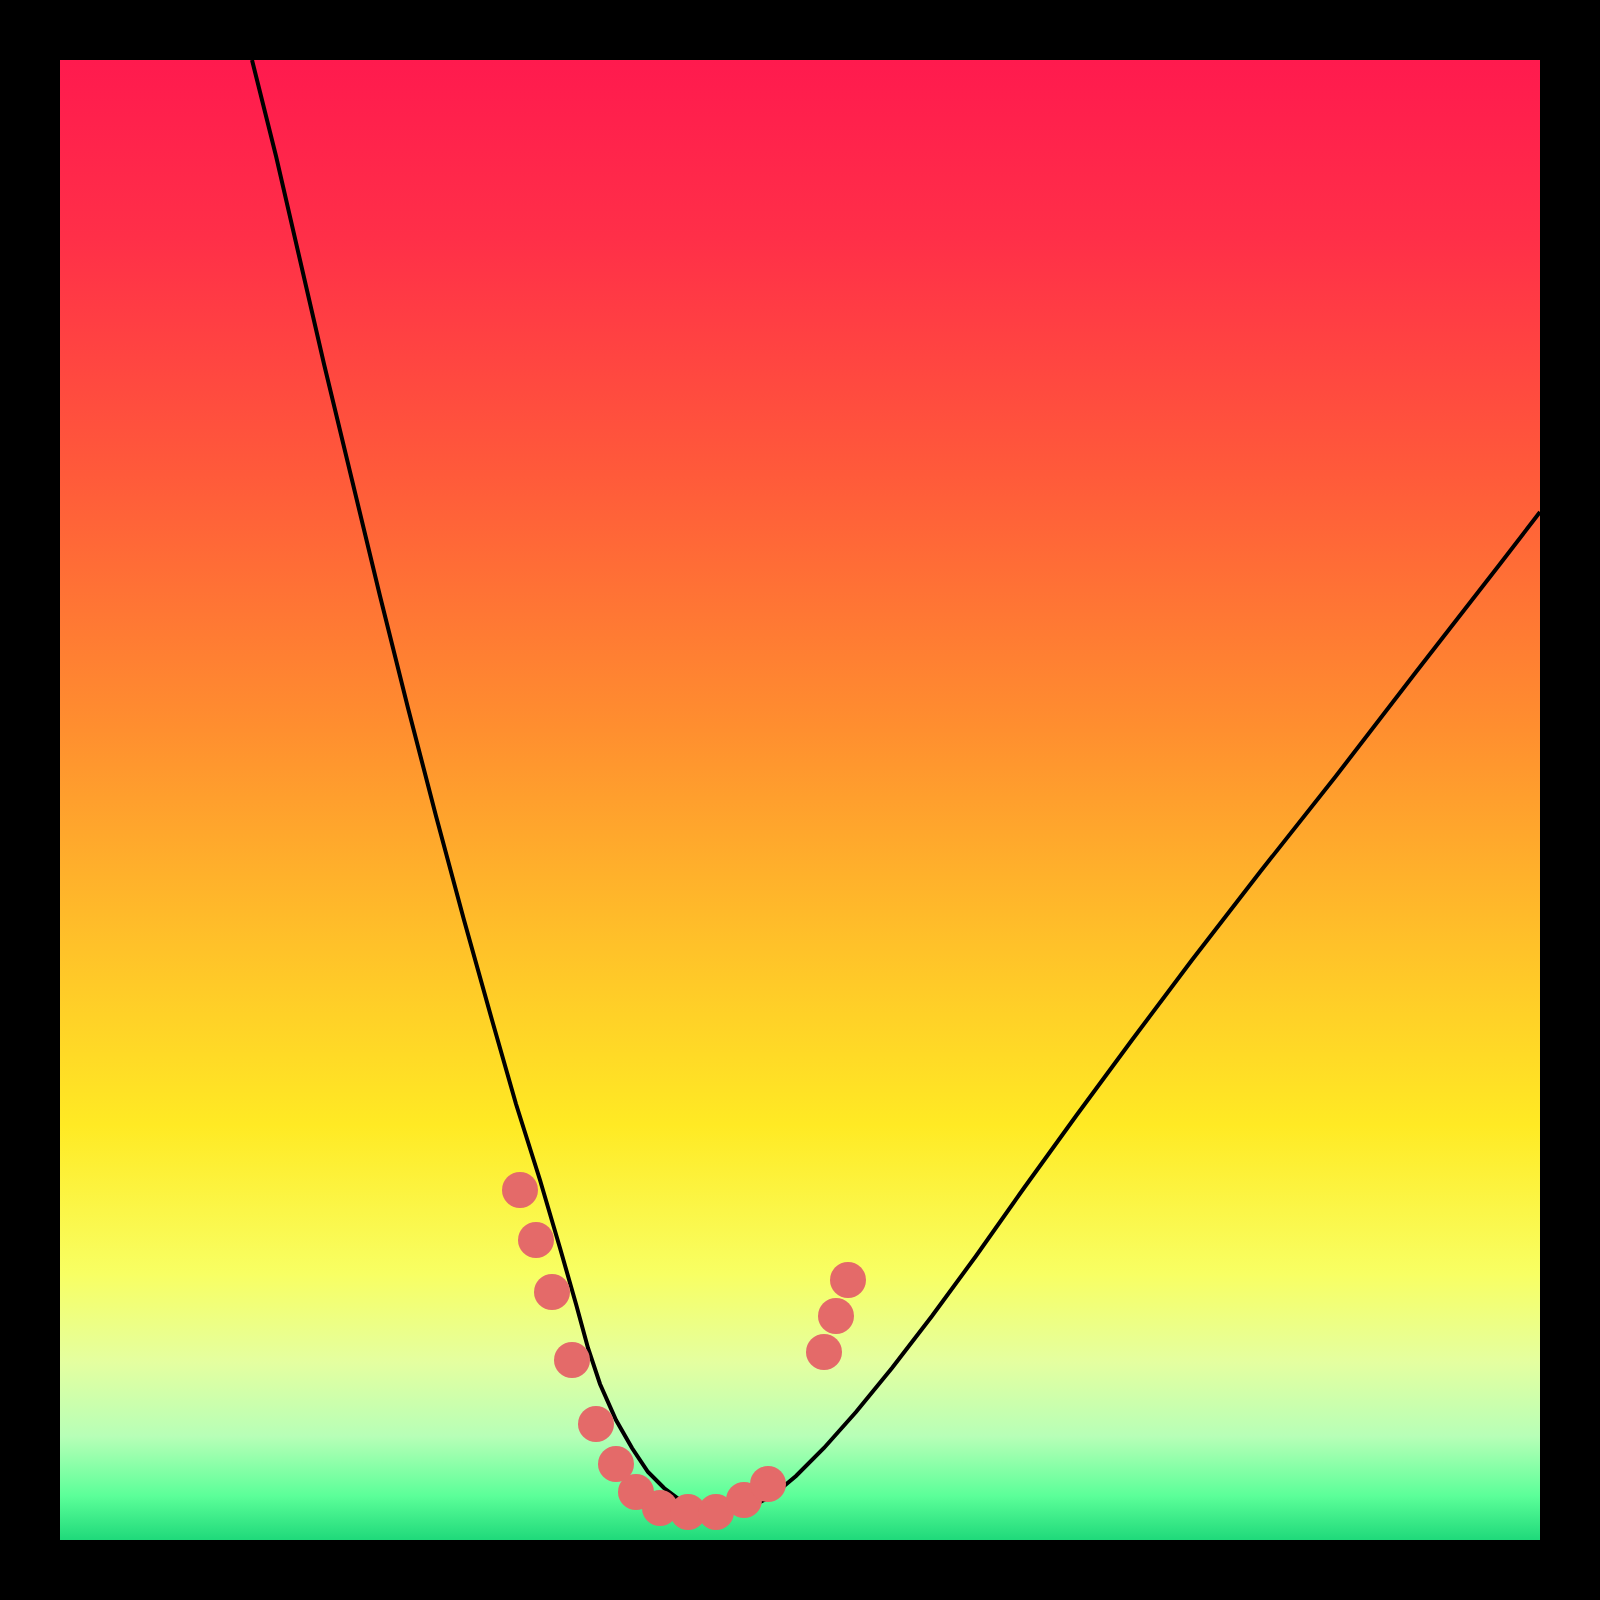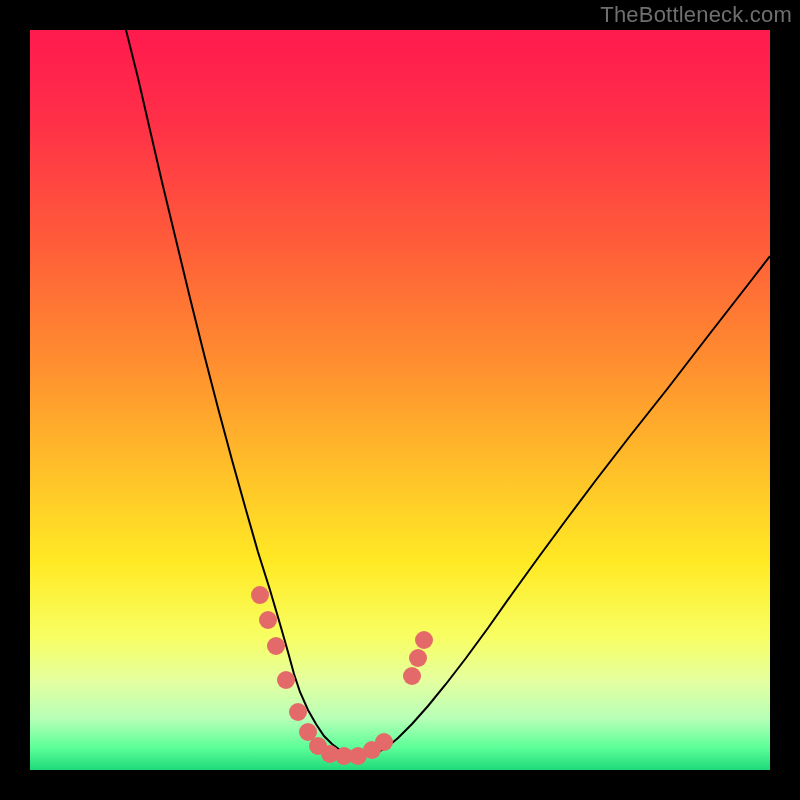--- a/index.html
+++ b/index.html
@@ -41,21 +41,20 @@
     position: absolute;
     left: 0;
     top: 0;
   }
 </style>
 </head>
 <body>
 
 <div class="frame">
 
-  <div class="watermark">TheBottleneck.com</div>
 
   <div class="plot">
     <svg id="plot-svg" width="740" height="740" viewBox="0 0 740 740" preserveAspectRatio="none">
       <defs>
         <linearGradient id="bg-grad" x1="0" y1="0" x2="0" y2="1">
             <stop offset="0%" stop-color="#ff1a4e"></stop>
             <stop offset="12%" stop-color="#ff2f48"></stop>
             <stop offset="28%" stop-color="#ff5a3a"></stop>
             <stop offset="45%" stop-color="#ff8e2f"></stop>
             <stop offset="60%" stop-color="#ffc229"></stop>

